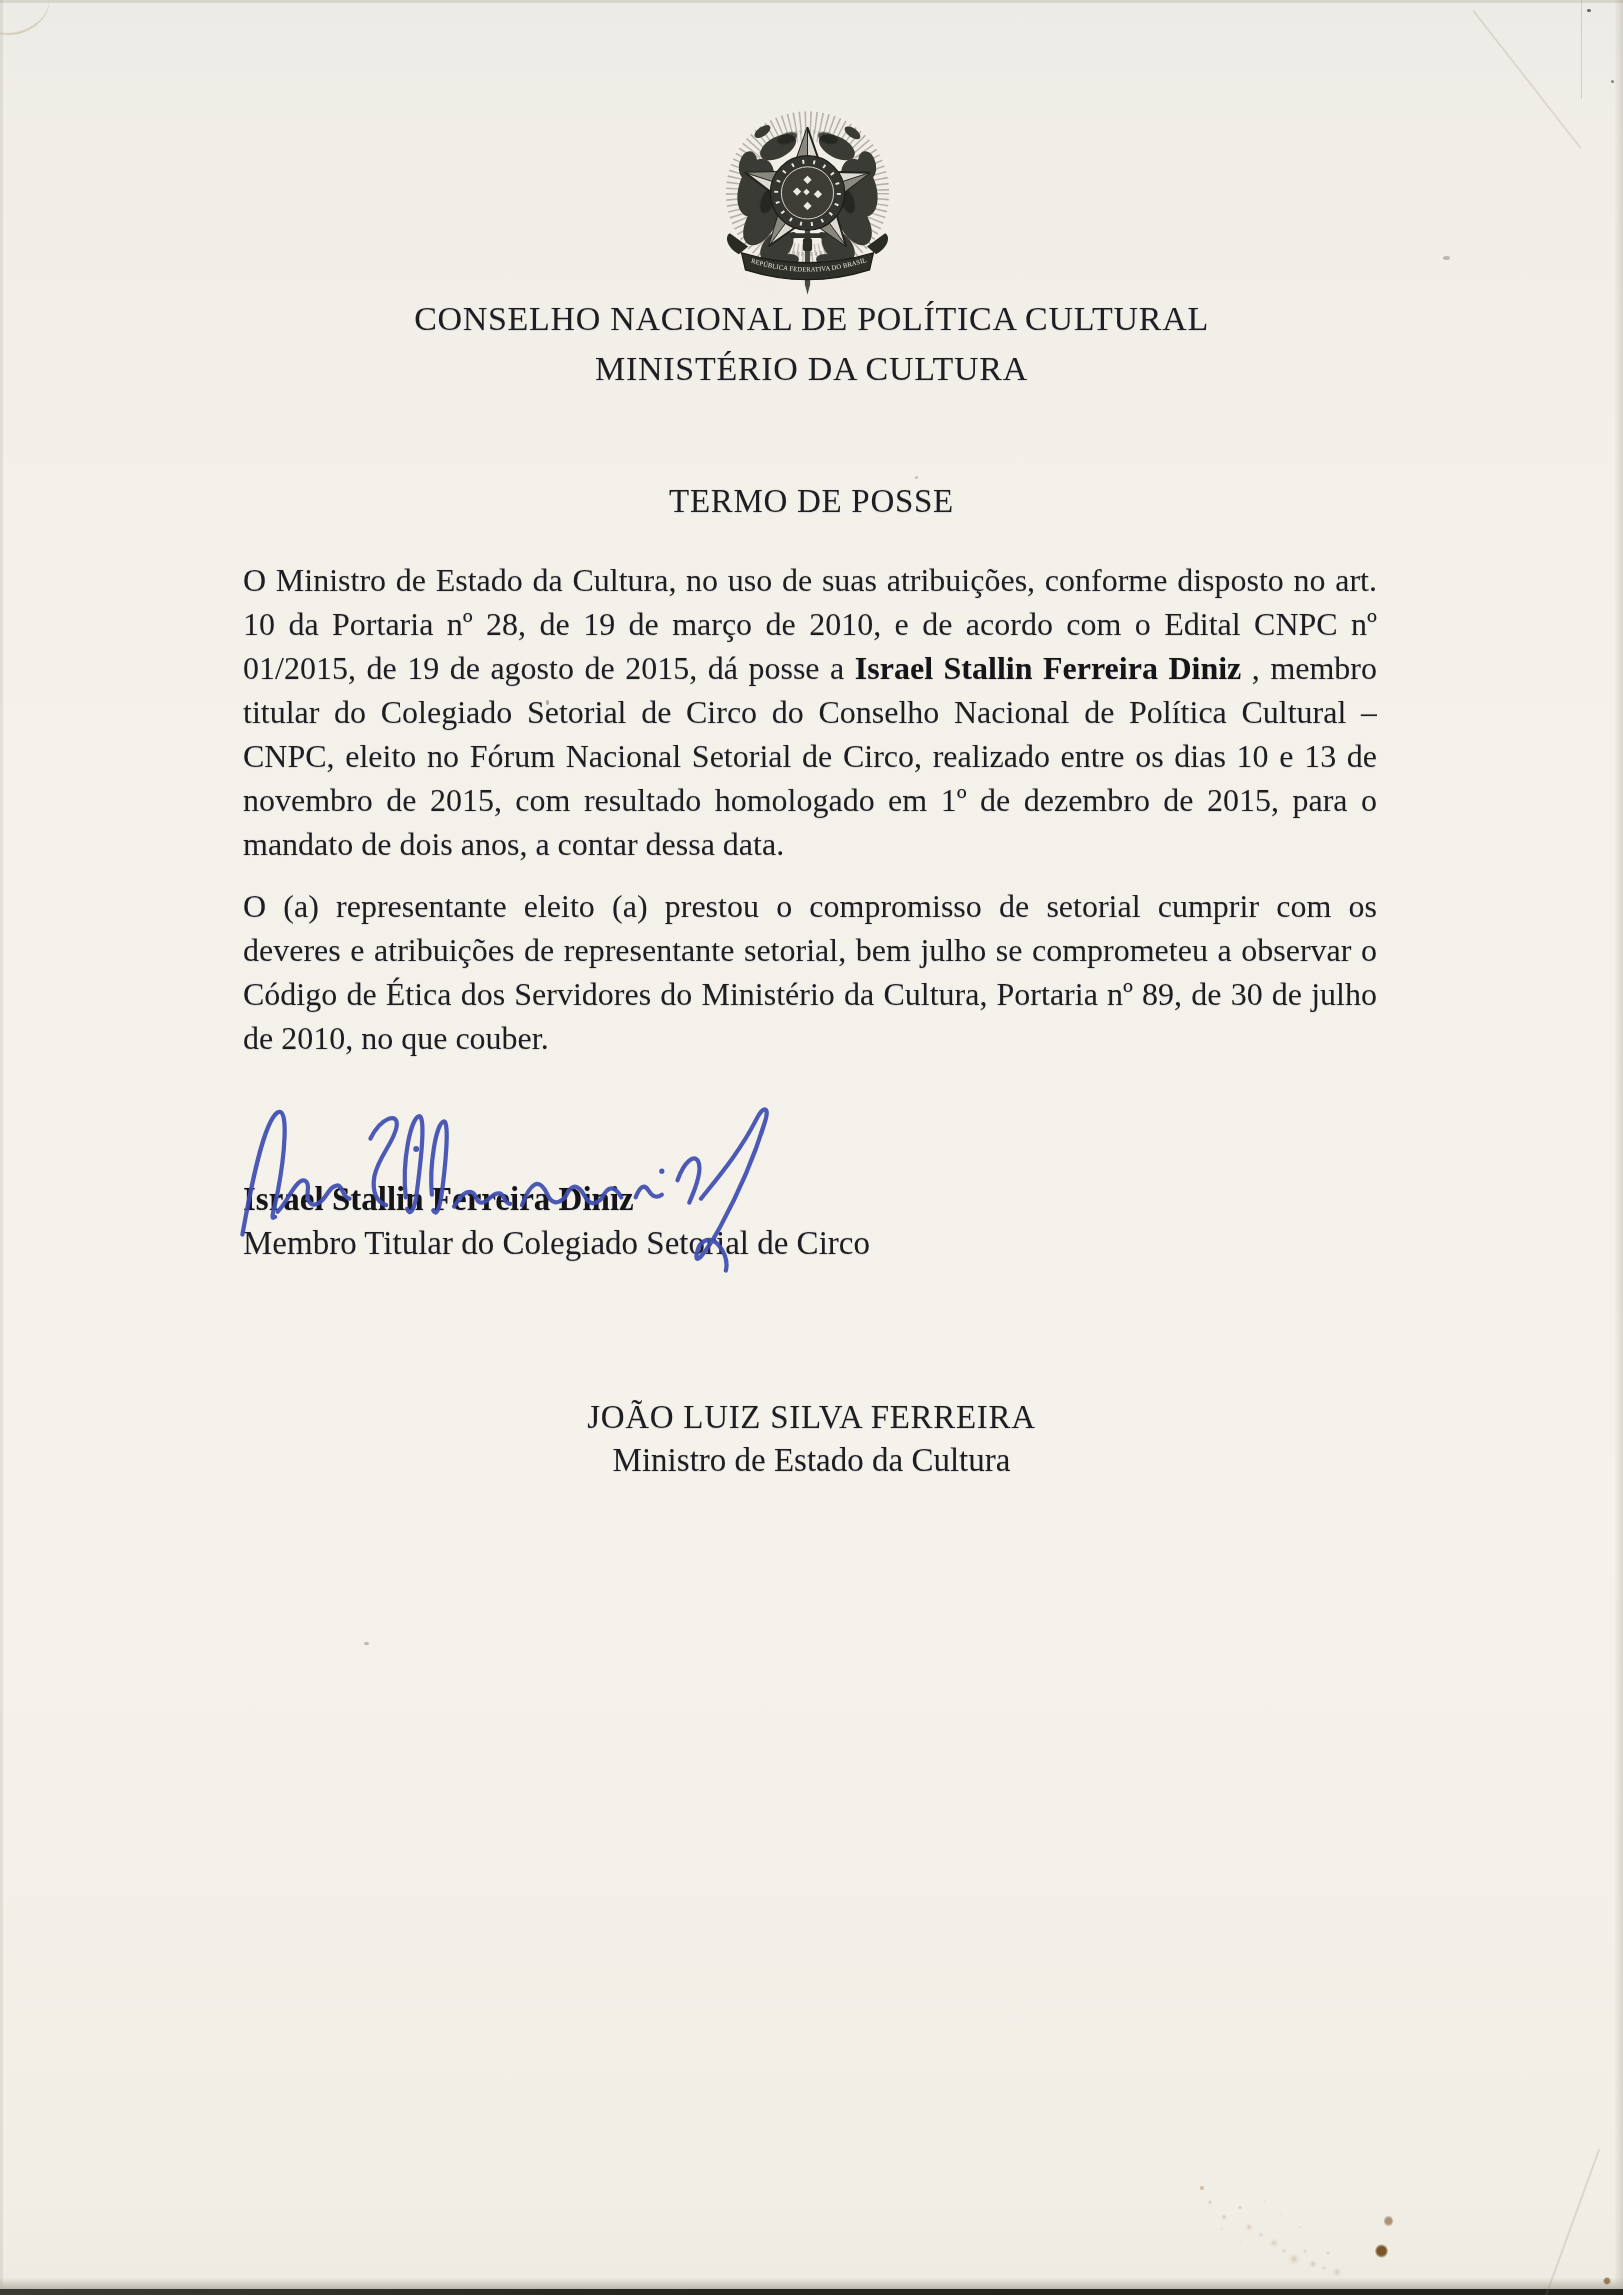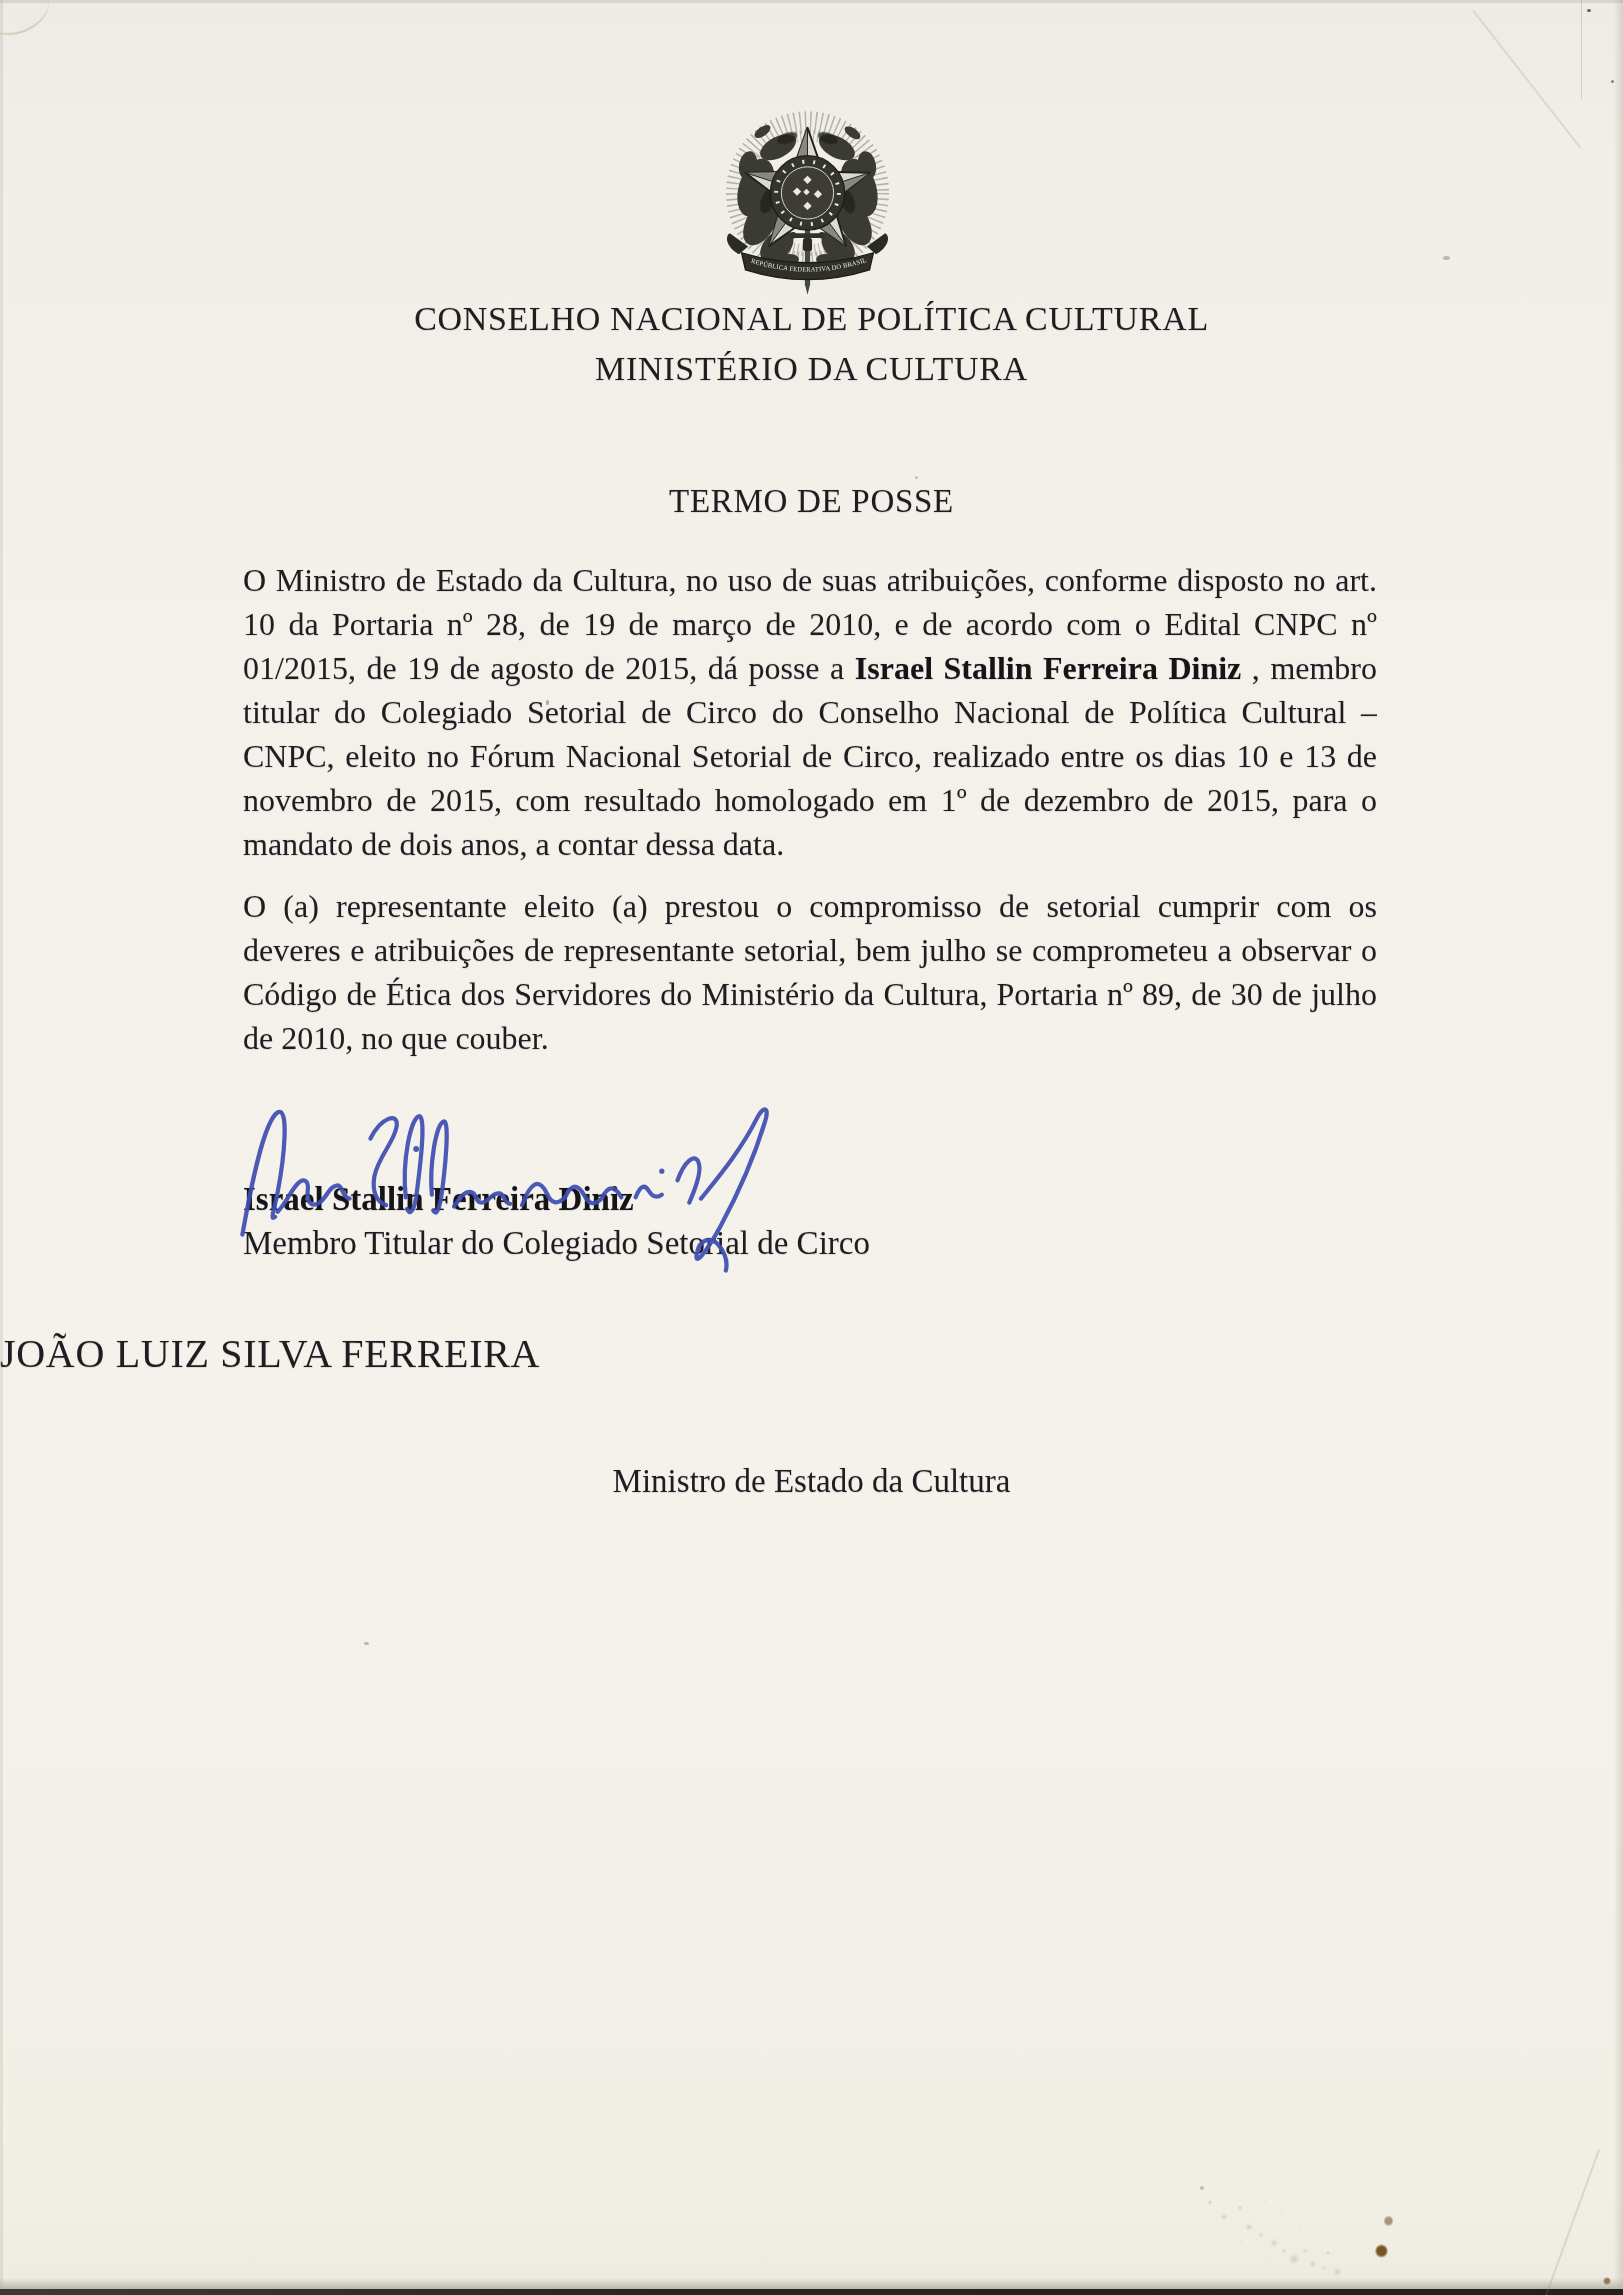--- a/index.html
+++ b/index.html
@@ -56,22 +56,22 @@
   .org-block{left:0;top:294px;width:100%;text-align:center;font-size:34px;line-height:50px;letter-spacing:0.7px;}
   .doc-title{left:0;top:483px;width:100%;text-align:center;font-size:33px;letter-spacing:0.7px;}
   .para{left:243px;width:1134px;font-size:32px;}
   .para-1{top:550px;margin-top:8px;}
   .para-2{top:884px;}
   .tline{height:44px;line-height:44px;text-align:justify;text-align-last:justify;text-justify:inter-word;overflow:hidden;white-space:normal;}
   .tline.tline-last{text-align-last:left;}
   .bold{font-weight:700;color:#151517;}
   .signee-name{left:243px;top:1181px;font-size:33px;font-weight:700;color:#151517;}
   .signee-role{left:243px;top:1225px;font-size:33px;}
-  .minister-name{left:0;top:1330px;width:100%;text-align:left;font-size:40px;letter-spacing:0.7px;}
-  .minister-role{left:0;top:1442px;width:100%;text-align:center;font-size:33px;margin-top:21px;}
+  .minister-name{left:0;top:1399px;width:100%;text-align:center;font-size:33px;letter-spacing:0.7px;}
+  .minister-role{left:0;top:1442px;width:100%;text-align:center;font-size:33px;}
   
   .emblem{position:absolute;left:722px;top:109px;width:171px;height:190px;}
   .signature{position:absolute;left:186px;top:1081px;width:608px;height:196px;z-index:5;}
 </style>
 </head>
 <body>
 
 <div class="page">
 
   <svg class="emblem" viewBox="0 0 262 290" aria-hidden="true">

